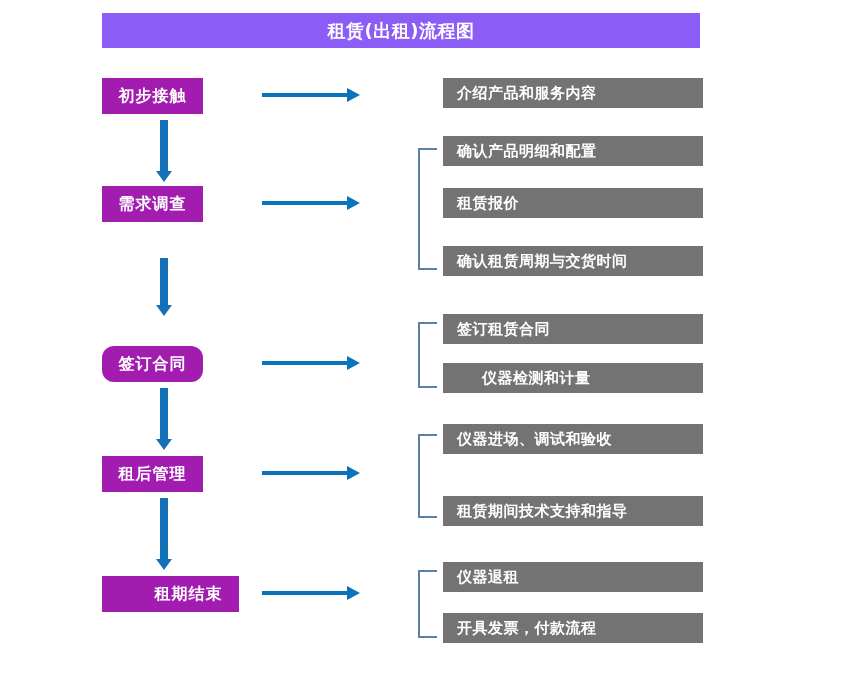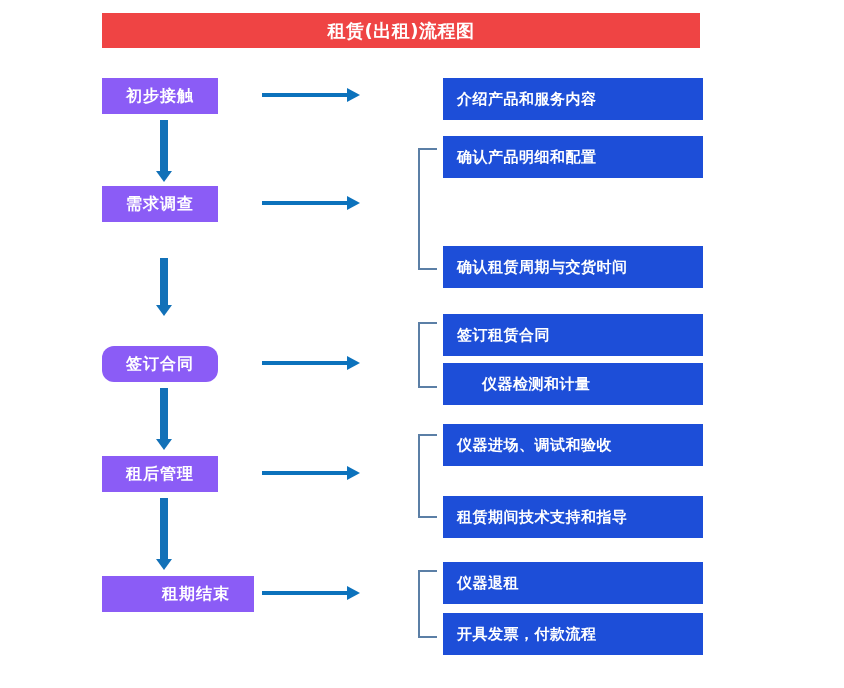--- a/index.html
+++ b/index.html
@@ -19,55 +19,55 @@
     overflow: hidden;
   }
 
   
   .title-bar {
     position: absolute;
     left: 102px;
     top: 13px;
     width: 598px;
     height: 35px;
-    background: #ef4444;
+    background: #8b5cf6;
     color: #ffffff;
     display: flex;
     align-items: center;
     justify-content: center;
     font-size: 18px;
     font-weight: bold;
     letter-spacing: 0.5px;
     line-height: 1;
   }
 
   
   .stage-box {
     position: absolute;
     left: 102px;
-    width: 116px;
+    width: 101px;
     height: 36px;
-    background: #8b5cf6;
+    background: #a21caf;
     color: #ffffff;
     display: flex;
     align-items: center;
     justify-content: center;
     font-size: 16px;
     font-weight: bold;
     letter-spacing: 1px;
     line-height: 1;
   }
 
   
   .detail-box {
     position: absolute;
     left: 443px;
     width: 260px;
-    height: 42px;
-    background: #1d4ed8;
+    height: 30px;
+    background: #737373;
     color: #ffffff;
     display: flex;
     align-items: center;
     justify-content: flex-start;
     padding-left: 14px;
     box-sizing: border-box;
     font-size: 15px;
     font-weight: bold;
     letter-spacing: 0.5px;
     line-height: 1;
@@ -201,20 +201,21 @@
   <div class="bracket" style="top:322px; height:66px;"></div>
 
   <div class="bracket" style="top:434px; height:84px;"></div>
 
   <div class="bracket" style="top:570px; height:68px;"></div>
 
   <div class="detail-box" style="top:78px;">介绍产品和服务内容</div>
 
   <div class="detail-box" style="top:136px;">确认产品明细和配置</div>
 
+  <div class="detail-box" style="top:188px;">租赁报价</div>
 
   <div class="detail-box" style="top:246px;">确认租赁周期与交货时间</div>
 
   <div class="detail-box" style="top:314px;">签订租赁合同</div>
 
   <div class="detail-box" style="top:363px;padding-left:39px;">仪器检测和计量</div>
 
   <div class="detail-box" style="top:424px;">仪器进场、调试和验收</div>
 
   <div class="detail-box" style="top:496px;">租赁期间技术支持和指导</div>

